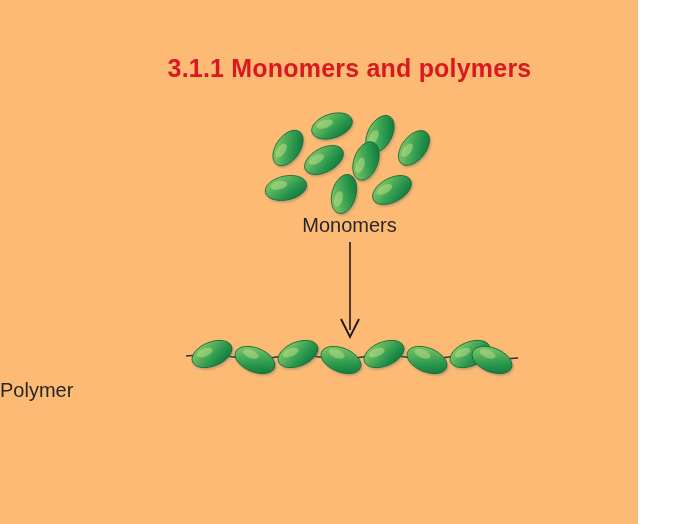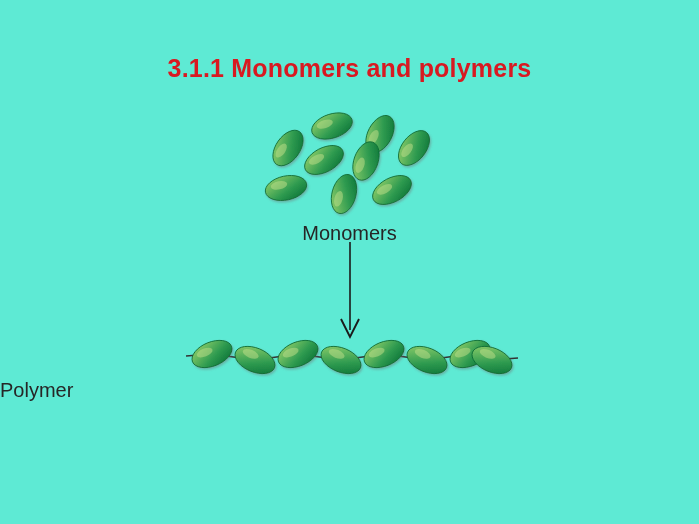--- a/index.html
+++ b/index.html
@@ -6,23 +6,23 @@
   html, body {
     margin: 0;
     padding: 0;
     background: #ffffff;
   }
   body {
     font-family: "Liberation Sans", sans-serif;
   }
   #slide {
     position: relative;
-    width: 699px;
+    width: 638px;
     height: 524px;
-    background: #5eead4;
+    background: #fdba74;
     overflow: hidden;
   }
   #slide-title {
     position: absolute;
     left: 0;
     top: 54px;
     width: 699px;
     text-align: center;
     font-family: "Liberation Sans", sans-serif;
     font-weight: bold;
@@ -34,21 +34,21 @@
   #monomer-cluster {
     position: absolute;
     left: 262px;
     top: 108px;
     width: 162px;
     height: 104px;
   }
   #monomers-label {
     position: absolute;
     left: 0;
-    top: 222px;
+    top: 214px;
     width: 699px;
     text-align: center;
     font-family: "Liberation Sans", sans-serif;
     font-size: 20px;
     color: #262626;
     white-space: nowrap;
   }
   #transform-arrow {
     position: absolute;
     left: 322px;

